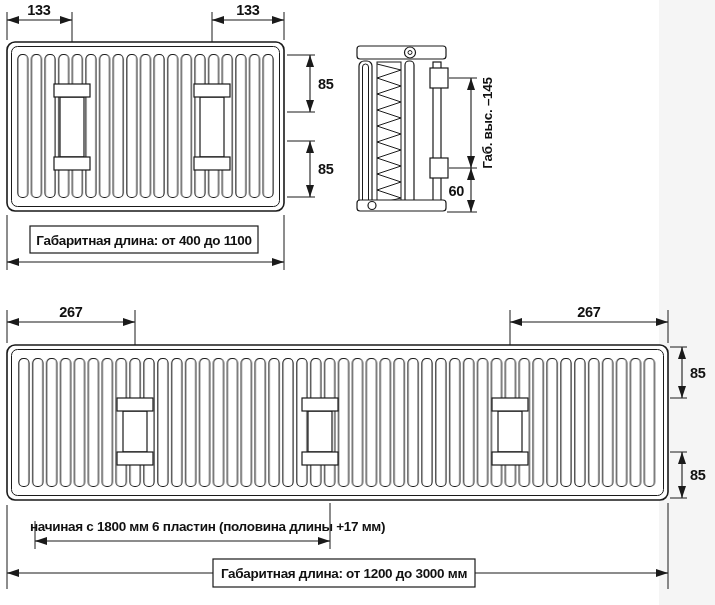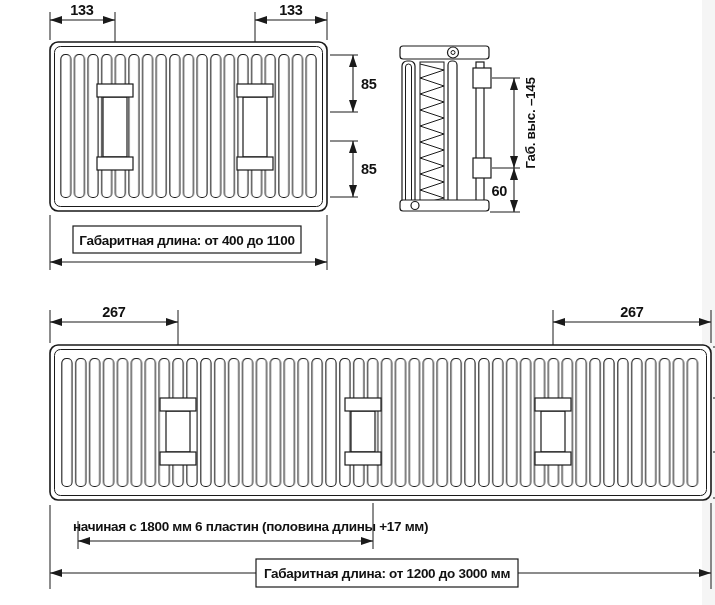--- a/index.html
+++ b/index.html
@@ -1,16 +1,16 @@
 <!DOCTYPE html>
 <html><head>
 <meta charset="utf-8">
 <style>
   html,body { margin:0; padding:0; background:#f5f5f5; }
-  .page { width:659px; height:605px; background:#ffffff; position:relative;padding-left:43px; }
+  .page { width:659px; height:605px; background:#ffffff; position:relative; }
   svg { display:block; }
   .ol   { fill:#ffffff; stroke:#1a1a1a; stroke-width:1.6; }
   .il   { fill:none;    stroke:#1a1a1a; stroke-width:1;   }
   .wf   { fill:#ffffff; stroke:#1a1a1a; stroke-width:1.2; }
   .dim  { fill:none;    stroke:#1a1a1a; stroke-width:1.1; }
   .ext  { fill:none;    stroke:#1a1a1a; stroke-width:1;   }
   .part { fill:#ffffff; stroke:#1a1a1a; stroke-width:1.2; }
   .fin  { fill:none;    stroke:#1a1a1a; stroke-width:1;   }
   text.num  { font:bold 14.5px "Liberation Sans", sans-serif; fill:#111111; letter-spacing:-0.3px; }
   text.lbl  { font:bold 13.5px "Liberation Sans", sans-serif; fill:#111111; letter-spacing:-0.3px; }

